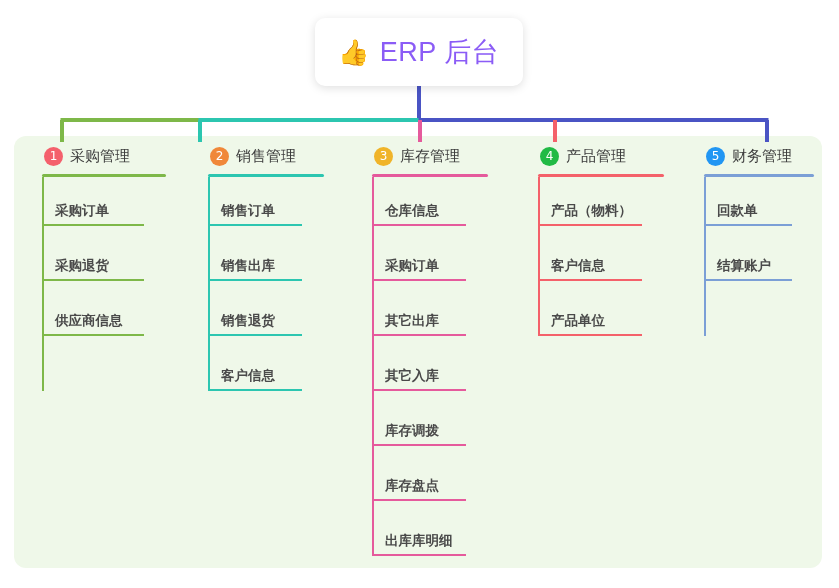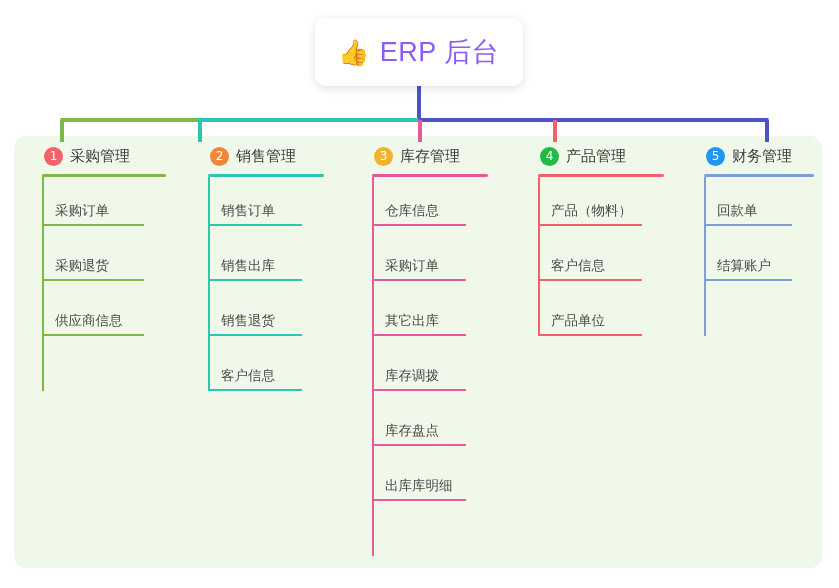--- a/index.html
+++ b/index.html
@@ -113,20 +113,21 @@
   .spine {
     position: absolute;
     left: 20px;
     top: 0;
     width: 2px;
   }
   .leaf {
     position: relative;
     height: 55px;
     box-sizing: border-box;
+    font-weight: bold;
   }
   .leaf-text {
     position: absolute;
     left: 33px;
     bottom: 12px;
     font-size: 13.5px;
     color: #4a4a4a;
     white-space: nowrap;
   }
   .leaf-rule {
@@ -223,20 +224,24 @@
           </div>
           <div class="leaf">
             <span class="leaf-text">采购订单</span>
             <div class="leaf-rule" style="background: rgb(229, 90, 156); width: 94px;"></div>
           </div>
           <div class="leaf">
             <span class="leaf-text">其它出库</span>
             <div class="leaf-rule" style="background: rgb(229, 90, 156); width: 94px;"></div>
           </div>
           <div class="leaf">
+            <span class="leaf-text">其它入库</span>
+            <div class="leaf-rule" style="background: rgb(229, 90, 156); width: 94px;"></div>
+          </div>
+          <div class="leaf">
             <span class="leaf-text">库存调拨</span>
             <div class="leaf-rule" style="background: rgb(229, 90, 156); width: 94px;"></div>
           </div>
           <div class="leaf">
             <span class="leaf-text">库存盘点</span>
             <div class="leaf-rule" style="background: rgb(229, 90, 156); width: 94px;"></div>
           </div>
           <div class="leaf">
             <span class="leaf-text">出库库明细</span>
             <div class="leaf-rule" style="background: rgb(229, 90, 156); width: 94px;"></div>

